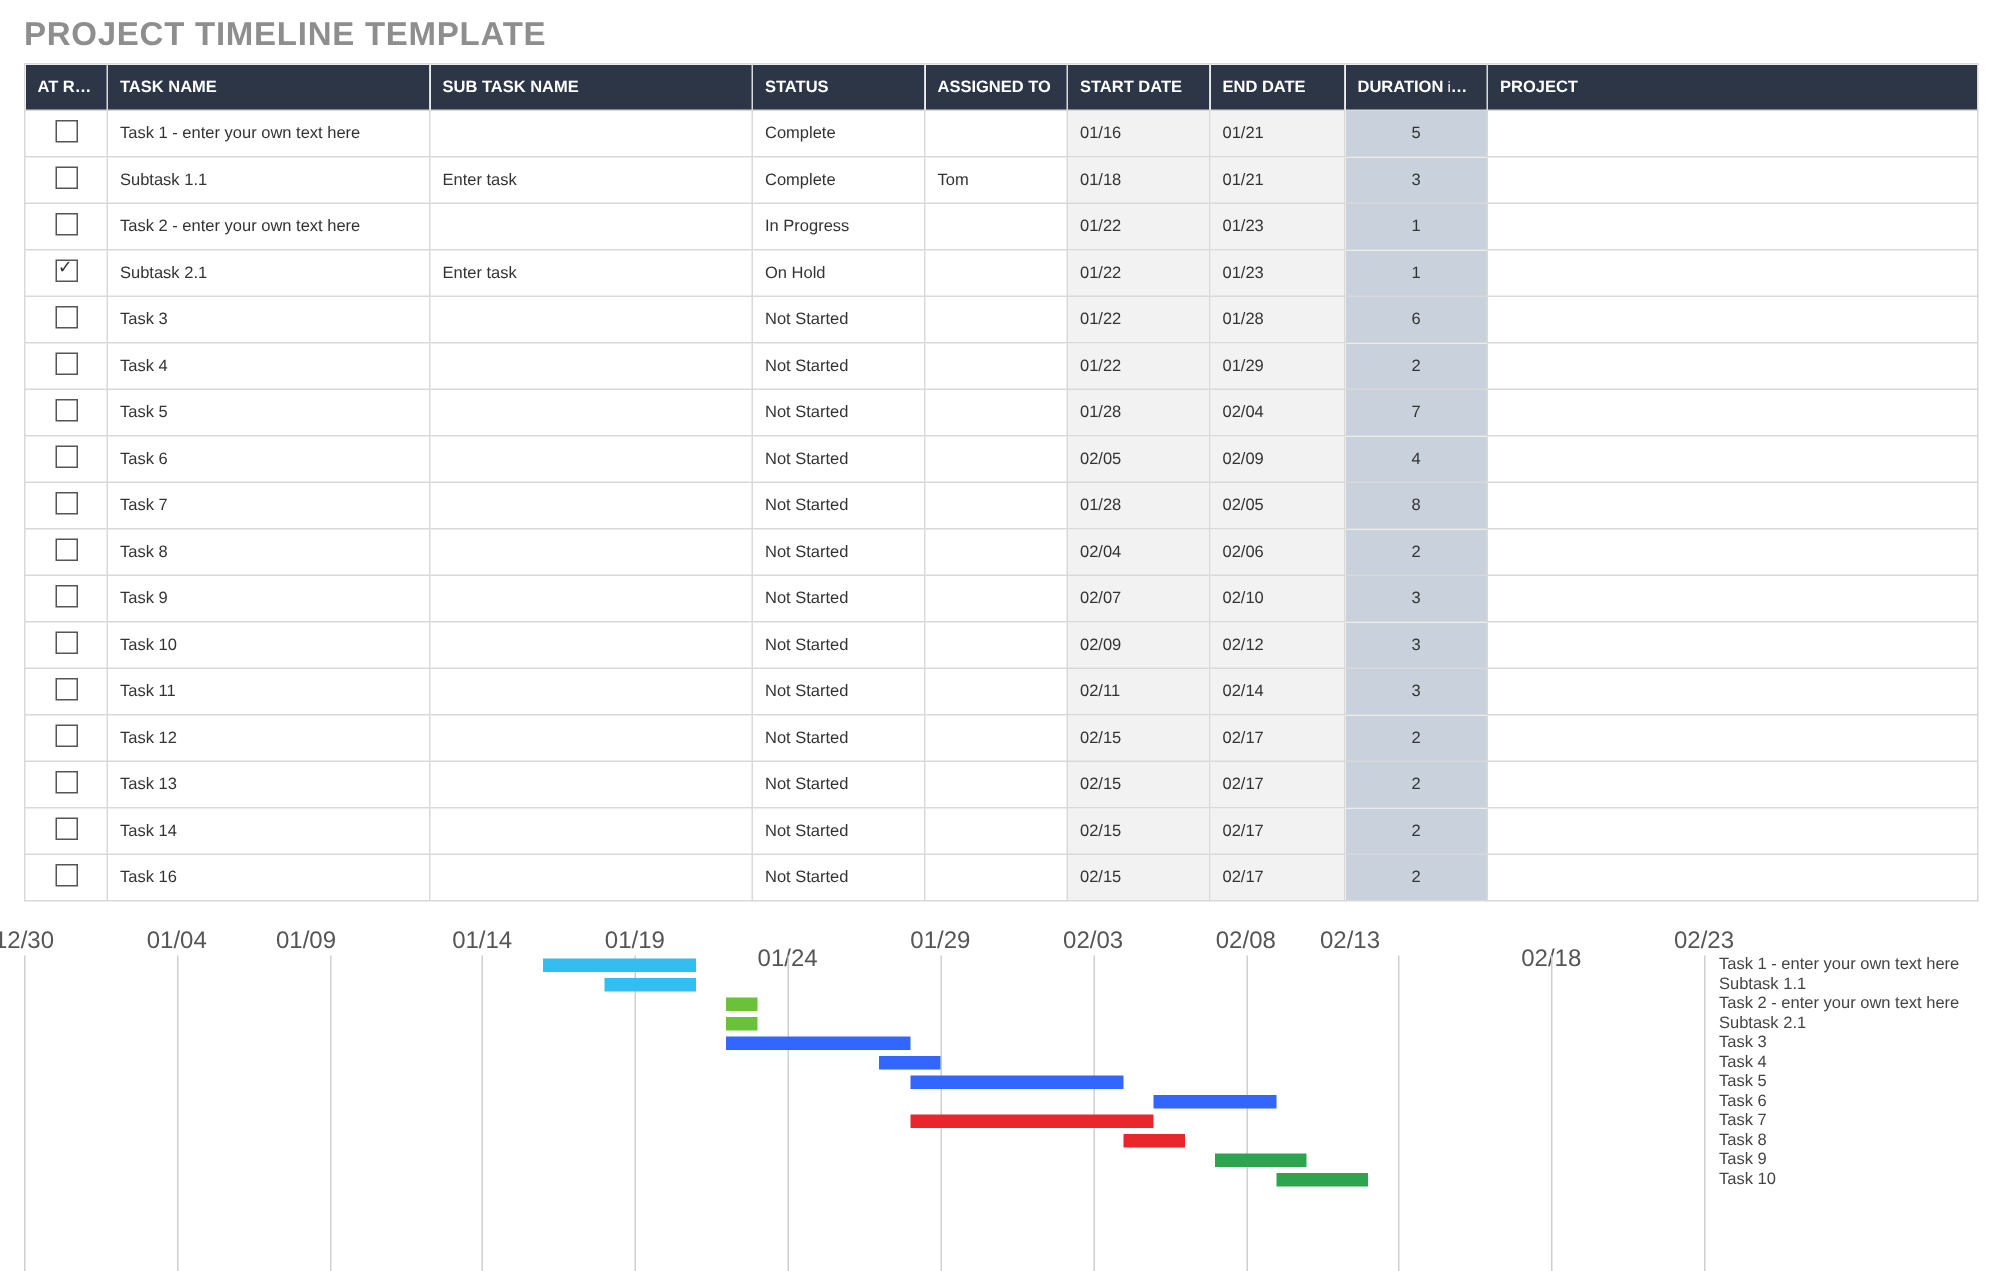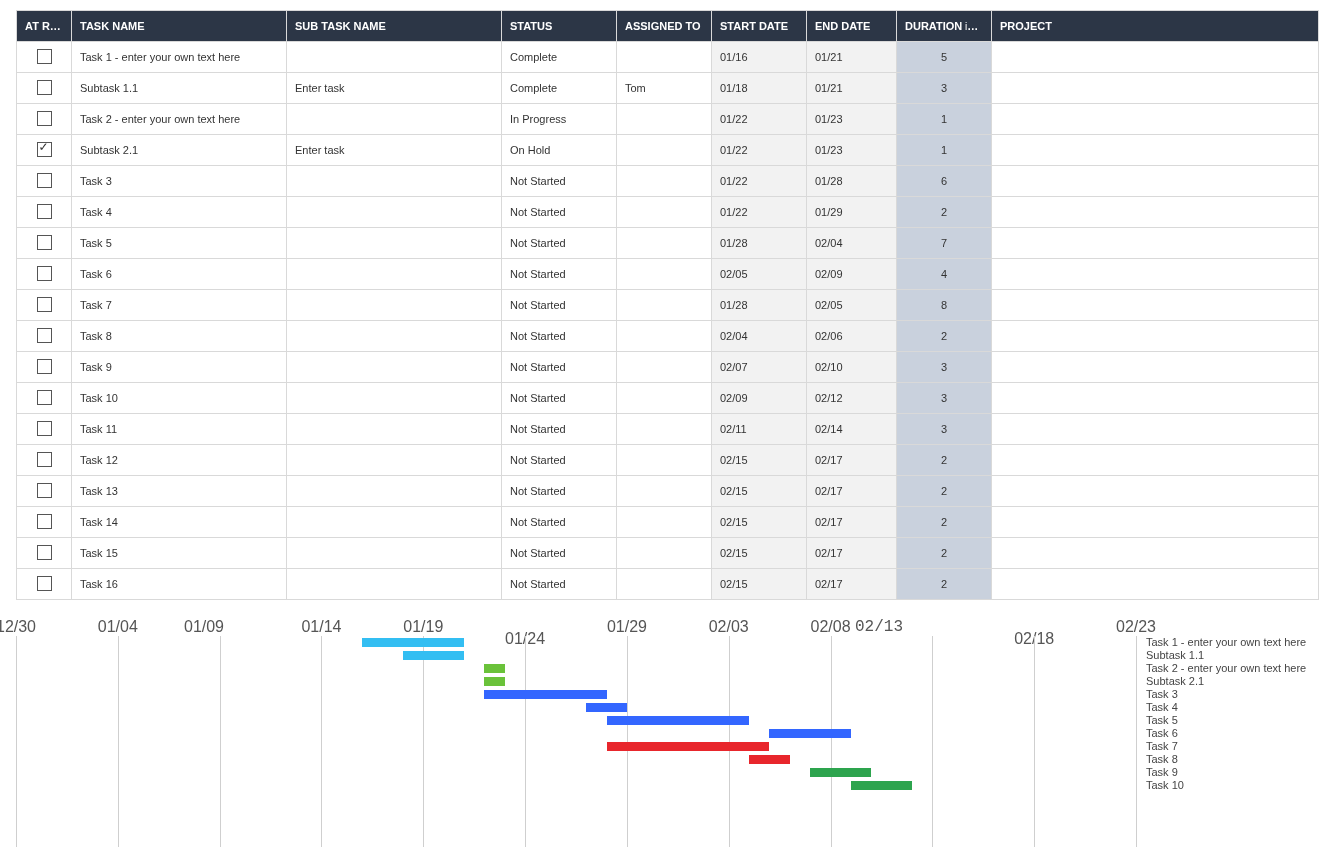--- a/index.html
+++ b/index.html
@@ -30,20 +30,21 @@
   .gbody{position:relative;}
   .gcol{position:absolute;top:0;bottom:0;border-left:1px solid #cfcfcf;}
   .grow{position:relative;height:13px;}
   .gbar{position:absolute;top:2px;height:9px;}
   .glabel{position:absolute;top:0;font-size:11px;color:#444;white-space:nowrap;}
 </style>
 </head>
 <body>
 
 <div class="wrap">
+  <h1 class="title">PROJECT TIMELINE TEMPLATE</h1>
 
   <table class="timeline">
     <colgroup>
       <col class="c-risk">
         <col class="c-task">
         <col class="c-sub">
         <col class="c-status">
       <col class="c-assign">
         <col class="c-start">
         <col class="c-end">
@@ -235,31 +236,20 @@
           <td></td>
           <td>Not Started</td>
           <td></td>
           <td class="shade-lt">02/15</td>
           <td class="shade-lt">02/17</td>
           <td class="shade-dur center">2</td>
           <td></td>
         </tr>
         <tr>
           <td class="center"><span class="cb"></span></td>
-          <td>Task 15</td>
-          <td></td>
-          <td>Not Started</td>
-          <td></td>
-          <td class="shade-lt">02/15</td>
-          <td class="shade-lt">02/17</td>
-          <td class="shade-dur center">2</td>
-          <td></td>
-        </tr>
-        <tr>
-          <td class="center"><span class="cb"></span></td>
           <td>Task 16</td>
           <td></td>
           <td>Not Started</td>
           <td></td>
           <td class="shade-lt">02/15</td>
           <td class="shade-lt">02/17</td>
           <td class="shade-dur center">2</td>
           <td></td>
         </tr>
       </tbody>
@@ -269,21 +259,21 @@
     <div class="gaxis" id="gaxis">
         <span class="gtick" style="left: 0px;">12/30</span>
         <span class="gtick" style="left: 101.818px;">01/04</span>
         <span class="gtick" style="left: 188px;">01/09</span>
         <span class="gtick" style="left: 305.455px;">01/14</span>
         <span class="gtick" style="left: 407.273px;">01/19</span>
         <span class="gtick" style="left: 509.091px; margin-top: 12px;">01/24</span>
         <span class="gtick" style="left: 610.909px;">01/29</span>
         <span class="gtick" style="left: 712.727px;">02/03</span>
         <span class="gtick" style="left: 814.545px;">02/08</span>
-        <span class="gtick" style="left: 863px; font-family: Liberation Mono, monospace;">02/13</span>
+        <span class="gtick" style="left: 884px;">02/13</span>
         <span class="gtick" style="left: 1018.18px; margin-top: 12px;">02/18</span>
         <span class="gtick" style="left: 1120px;">02/23</span>
       </div>
     <div class="gbody" id="gbody" style="height: 247px;">
         <div class="gcol" style="left: 0px;"></div>
         <div class="gcol" style="left: 101.818px;"></div>
         <div class="gcol" style="left: 203.636px;"></div>
         <div class="gcol" style="left: 305.455px;"></div>
         <div class="gcol" style="left: 407.273px;"></div>
         <div class="gcol" style="left: 509.091px;"></div>

